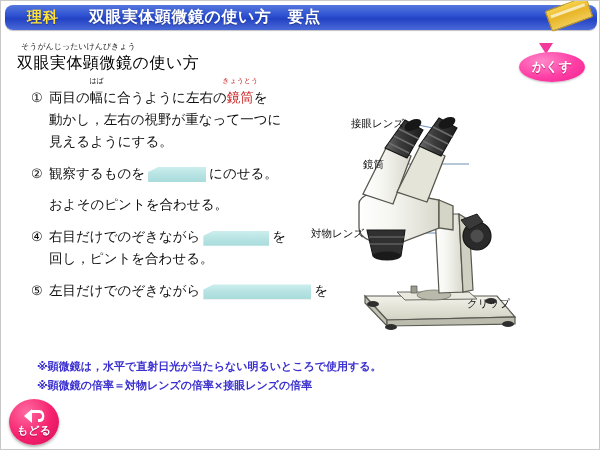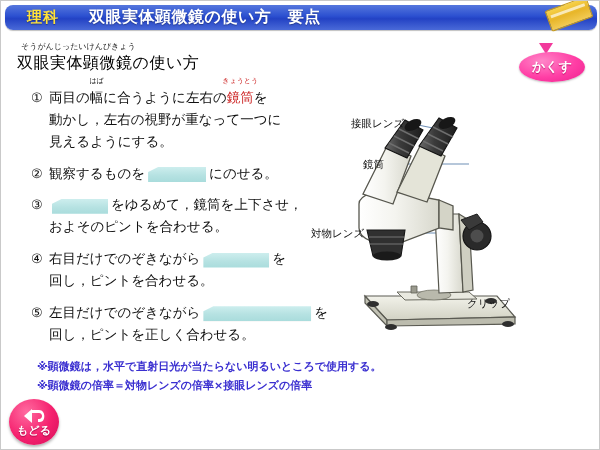--- a/index.html
+++ b/index.html
@@ -259,30 +259,28 @@
   <div id="steps">
       <div class="step">
         <span class="step-line"><span class="step-marker">①</span><span>両目の</span><span class="ruby"><span class="rt rt-black">はば</span><span>幅</span></span><span>に合うように左右の</span><span class="ruby kw-red"><span class="rt">きょうとう</span><span>鏡筒</span></span><span>を</span></span>
         <span class="step-line"><span class="step-indent"></span><span>動かし，左右の視野が重なって一つに</span></span>
         <span class="step-line"><span class="step-indent"></span><span>見えるようにする。</span></span>
       </div>
       <div class="step">
         <span class="step-line"><span class="step-marker">②</span><span>観察するものを</span><span class="blank blank-w1"></span><span>にのせる。</span></span>
       </div>
       <div class="step">
-        <span class="step-line"><span class="step-marker">③</span><span class="blank blank-w3"></span><span>をゆるめて，鏡筒を上下させ，</span></span>
         <span class="step-line"><span class="step-indent"></span><span>およそのピントを合わせる。</span></span>
       </div>
       <div class="step">
         <span class="step-line"><span class="step-marker">④</span><span>右目だけでのぞきながら</span><span class="blank blank-w2"></span><span>を</span></span>
         <span class="step-line"><span class="step-indent"></span><span>回し，ピントを合わせる。</span></span>
       </div>
       <div class="step">
         <span class="step-line"><span class="step-marker">⑤</span><span>左目だけでのぞきながら</span><span class="blank blank-w4"></span><span>を</span></span>
-        <span class="step-line"><span class="step-indent"></span><span>回し，ピントを正しく合わせる。</span></span>
       </div>
     </div>
 
   <div id="notes">
       <div class="note" style="color: rgb(58, 47, 208);">※顕微鏡は，水平で直射日光が当たらない明るいところで使用する。</div>
       <div class="note" style="color: rgb(58, 47, 208);">※顕微鏡の倍率＝対物レンズの倍率×接眼レンズの倍率</div>
     </div>
 
   <div id="diagram">
 

